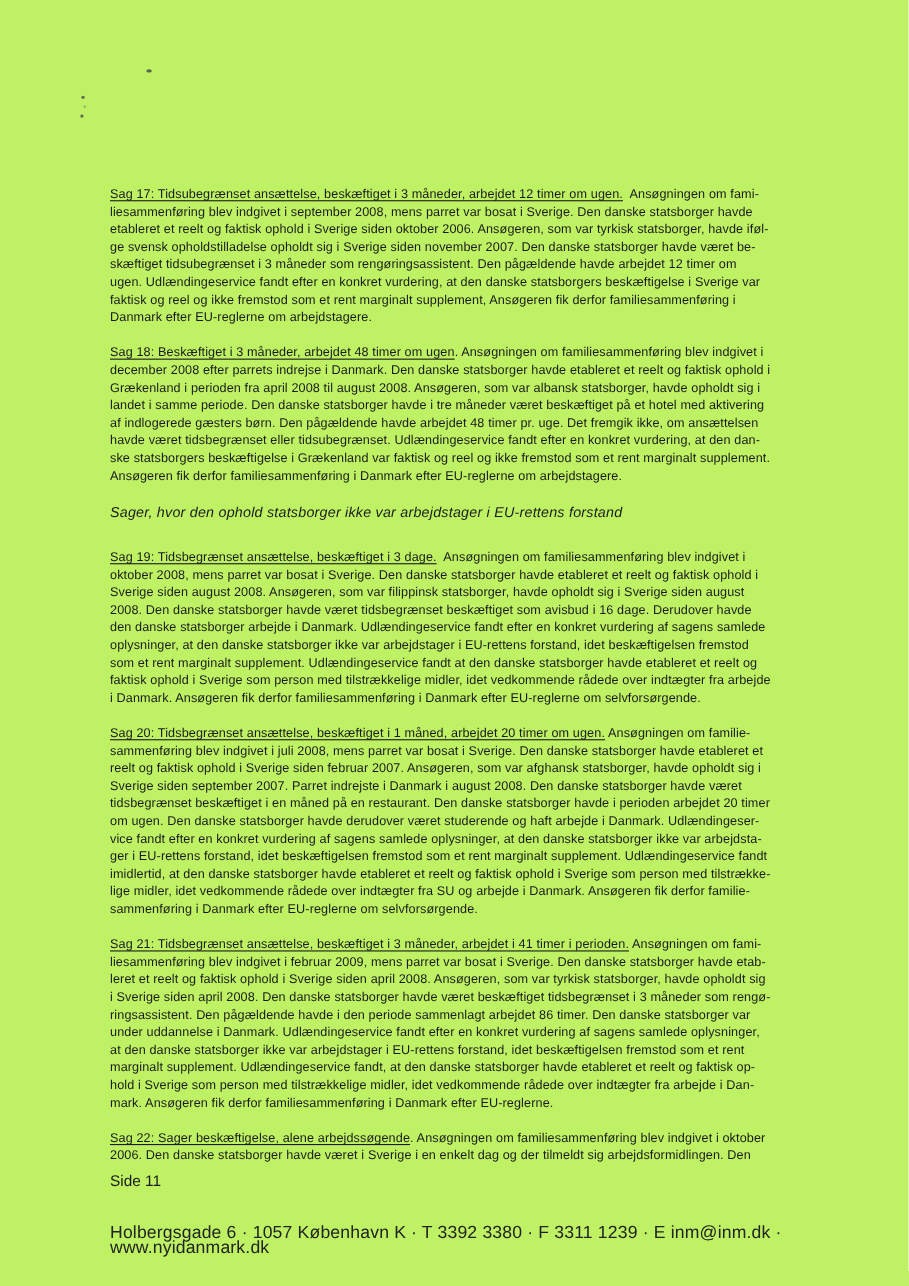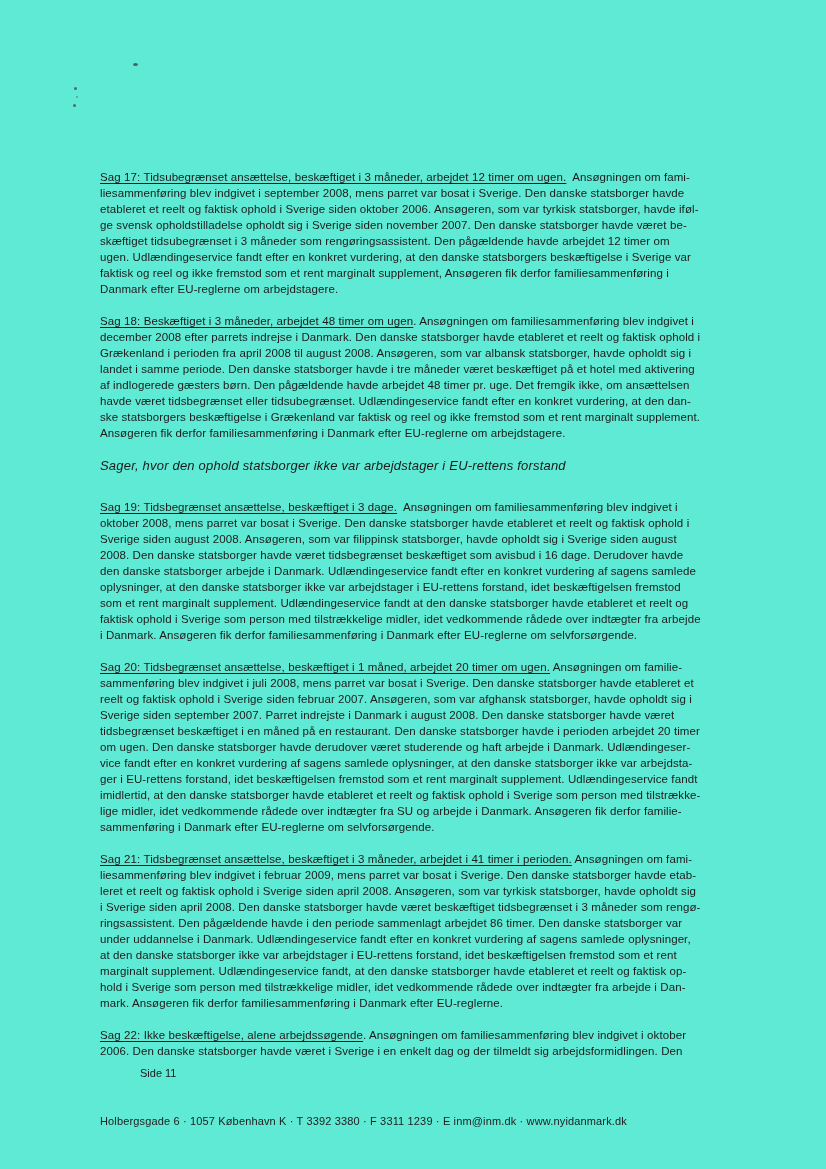--- a/index.html
+++ b/index.html
@@ -12,21 +12,21 @@
     width: 826px;
     height: 1169px;
     position: relative;
     font-family: "Liberation Sans", "DejaVu Sans", sans-serif;
     color: #1b1b1b;
     overflow: hidden;
   }
   .page {
     position: absolute;
     inset: 0;
-    background: #5eead4;
+    background: #bef264;
   }
   
   .speck {
     position: absolute;
     background: #4a4a4a;
     border-radius: 50%;
   }
   .speck.s1 { left: 133px; top: 63px;  width: 5px; height: 3px; opacity: .85; }
   .speck.s2 { left: 74px;  top: 87px;  width: 3px; height: 3px; opacity: .8;  }
   .speck.s3 { left: 76px;  top: 96px;  width: 2px; height: 2px; opacity: .45; }
@@ -55,29 +55,28 @@
     line-height: 18px;
     font-style: italic;
     font-weight: normal;
     letter-spacing: 0.2px;
     white-space: pre;
   }
   .page-number {
     position: absolute;
     left: 100px;
     top: 1066px;
-    font-size: 11px;
+    font-size: 14px;
     line-height: 15px;
-    margin-left: 40px;
   }
   .footer-address {
     position: absolute;
     left: 100px;
     top: 1114px;
-    font-size: 11px;
+    font-size: 16px;
     line-height: 14px;
     letter-spacing: 0.15px;
     color: #222222;
   }
 </style>
 </head>
 <body>
 
 <div class="page">
 
@@ -134,21 +133,21 @@
 liesammenføring blev indgivet i februar 2009, mens parret var bosat i Sverige. Den danske statsborger havde etab-
 leret et reelt og faktisk ophold i Sverige siden april 2008. Ansøgeren, som var tyrkisk statsborger, havde opholdt sig
 i Sverige siden april 2008. Den danske statsborger havde været beskæftiget tidsbegrænset i 3 måneder som rengø-
 ringsassistent. Den pågældende havde i den periode sammenlagt arbejdet 86 timer. Den danske statsborger var
 under uddannelse i Danmark. Udlændingeservice fandt efter en konkret vurdering af sagens samlede oplysninger,
 at den danske statsborger ikke var arbejdstager i EU-rettens forstand, idet beskæftigelsen fremstod som et rent
 marginalt supplement. Udlændingeservice fandt, at den danske statsborger havde etableret et reelt og faktisk op-
 hold i Sverige som person med tilstrækkelige midler, idet vedkommende rådede over indtægter fra arbejde i Dan-
 mark. Ansøgeren fik derfor familiesammenføring i Danmark efter EU-reglerne.</span></p>
 
-    <p class="case"><span class="case-title">Sag 22: Ikke beskæftigelse, alene arbejdssøgende</span><span class="case-body">. Ansøgningen om familiesammenføring blev indgivet i oktober
+    <p class="case"><span class="case-title">Sag 22: Sager beskæftigelse, alene arbejdssøgende</span><span class="case-body">. Ansøgningen om familiesammenføring blev indgivet i oktober
 2006. Den danske statsborger havde været i Sverige i en enkelt dag og der tilmeldt sig arbejdsformidlingen. Den</span></p>
 
   </main>
 
   <div class="page-number">Side 11</div>
 
   <div class="footer-address">Holbergsgade 6 · 1057 København K · T 3392 3380 · F 3311 1239 · E inm@inm.dk · www.nyidanmark.dk</div>
 
 </div>
 

